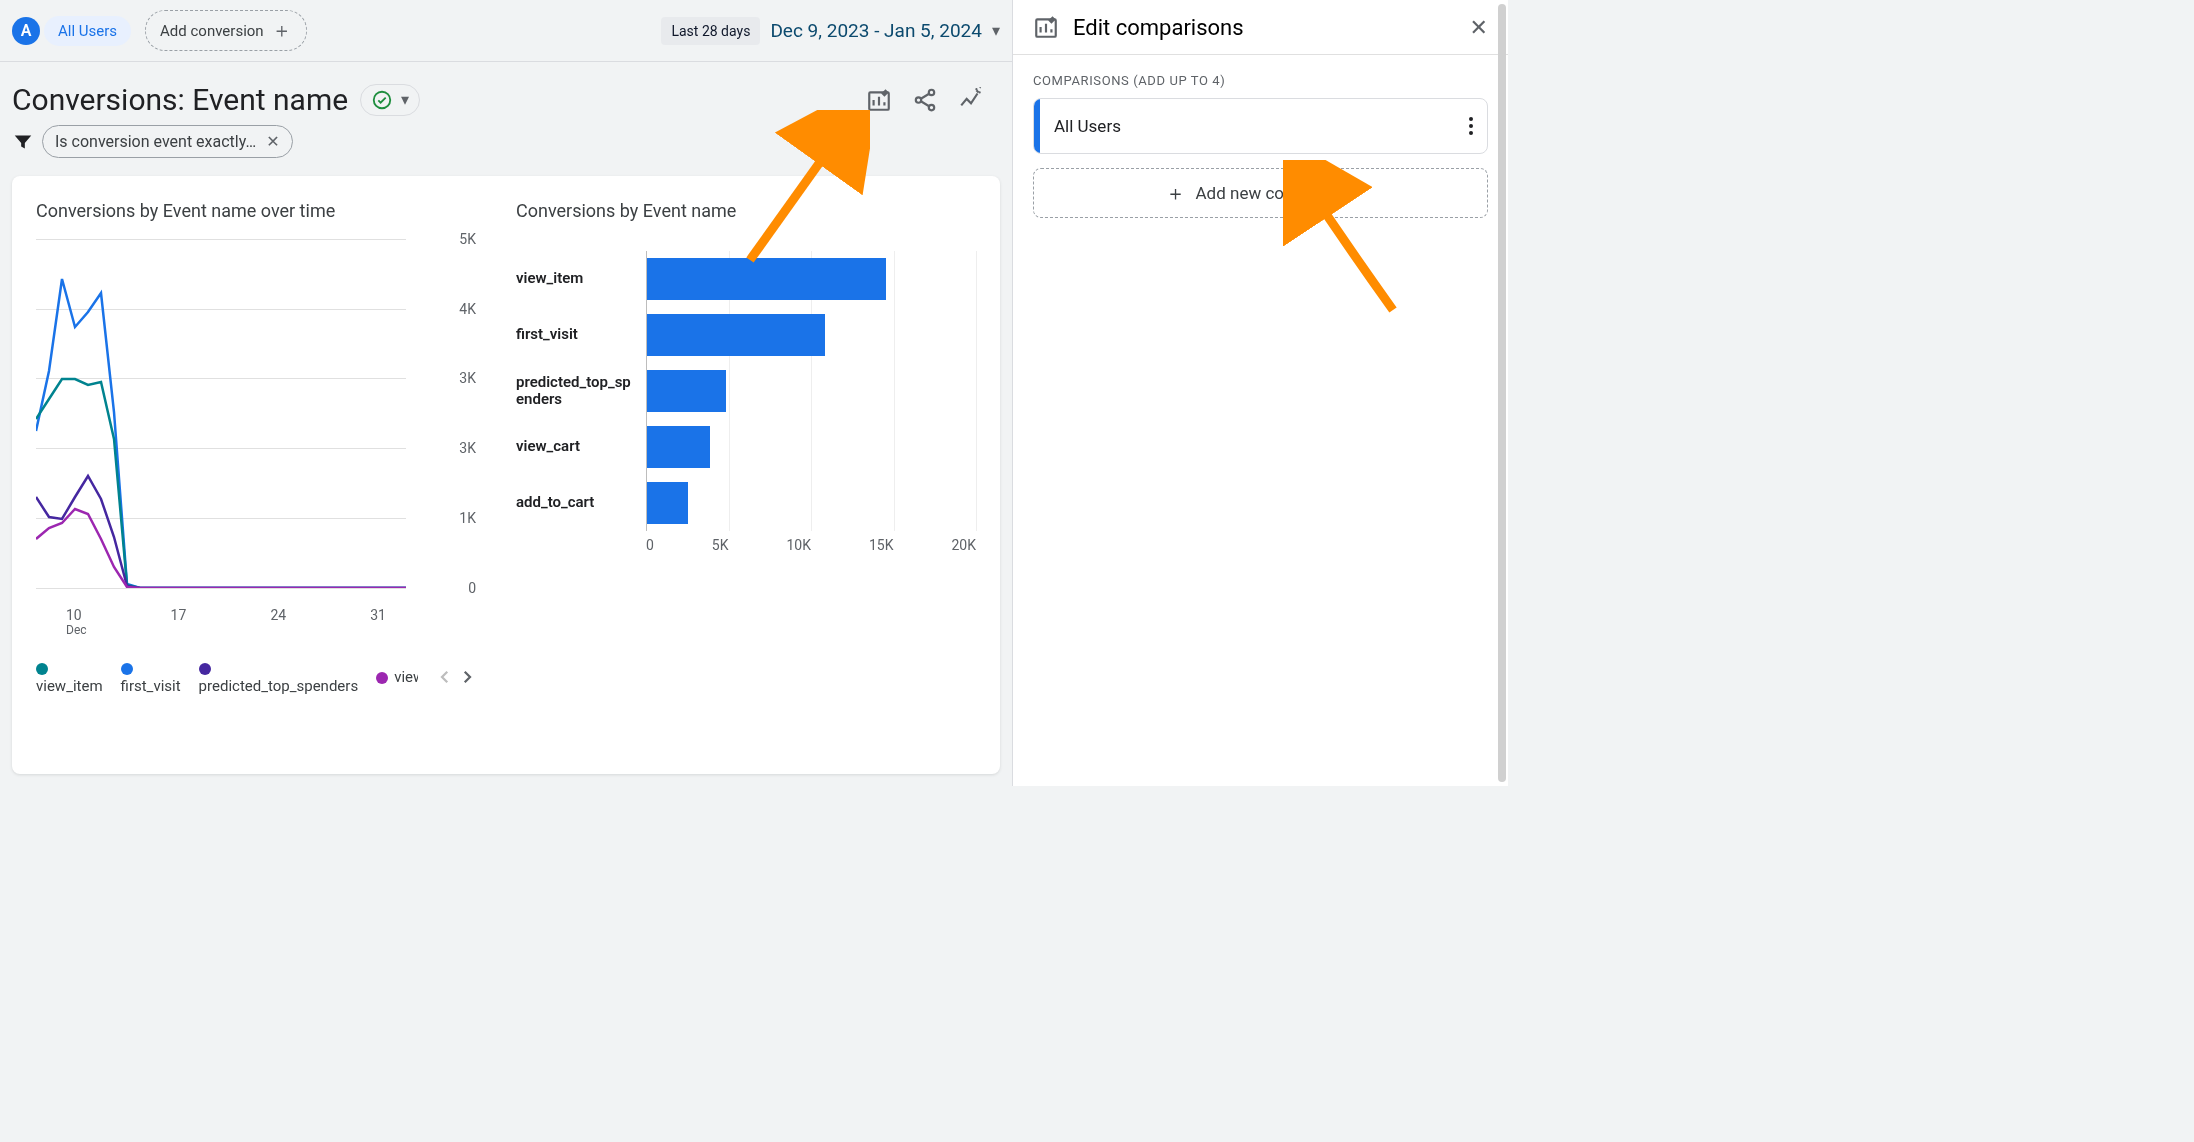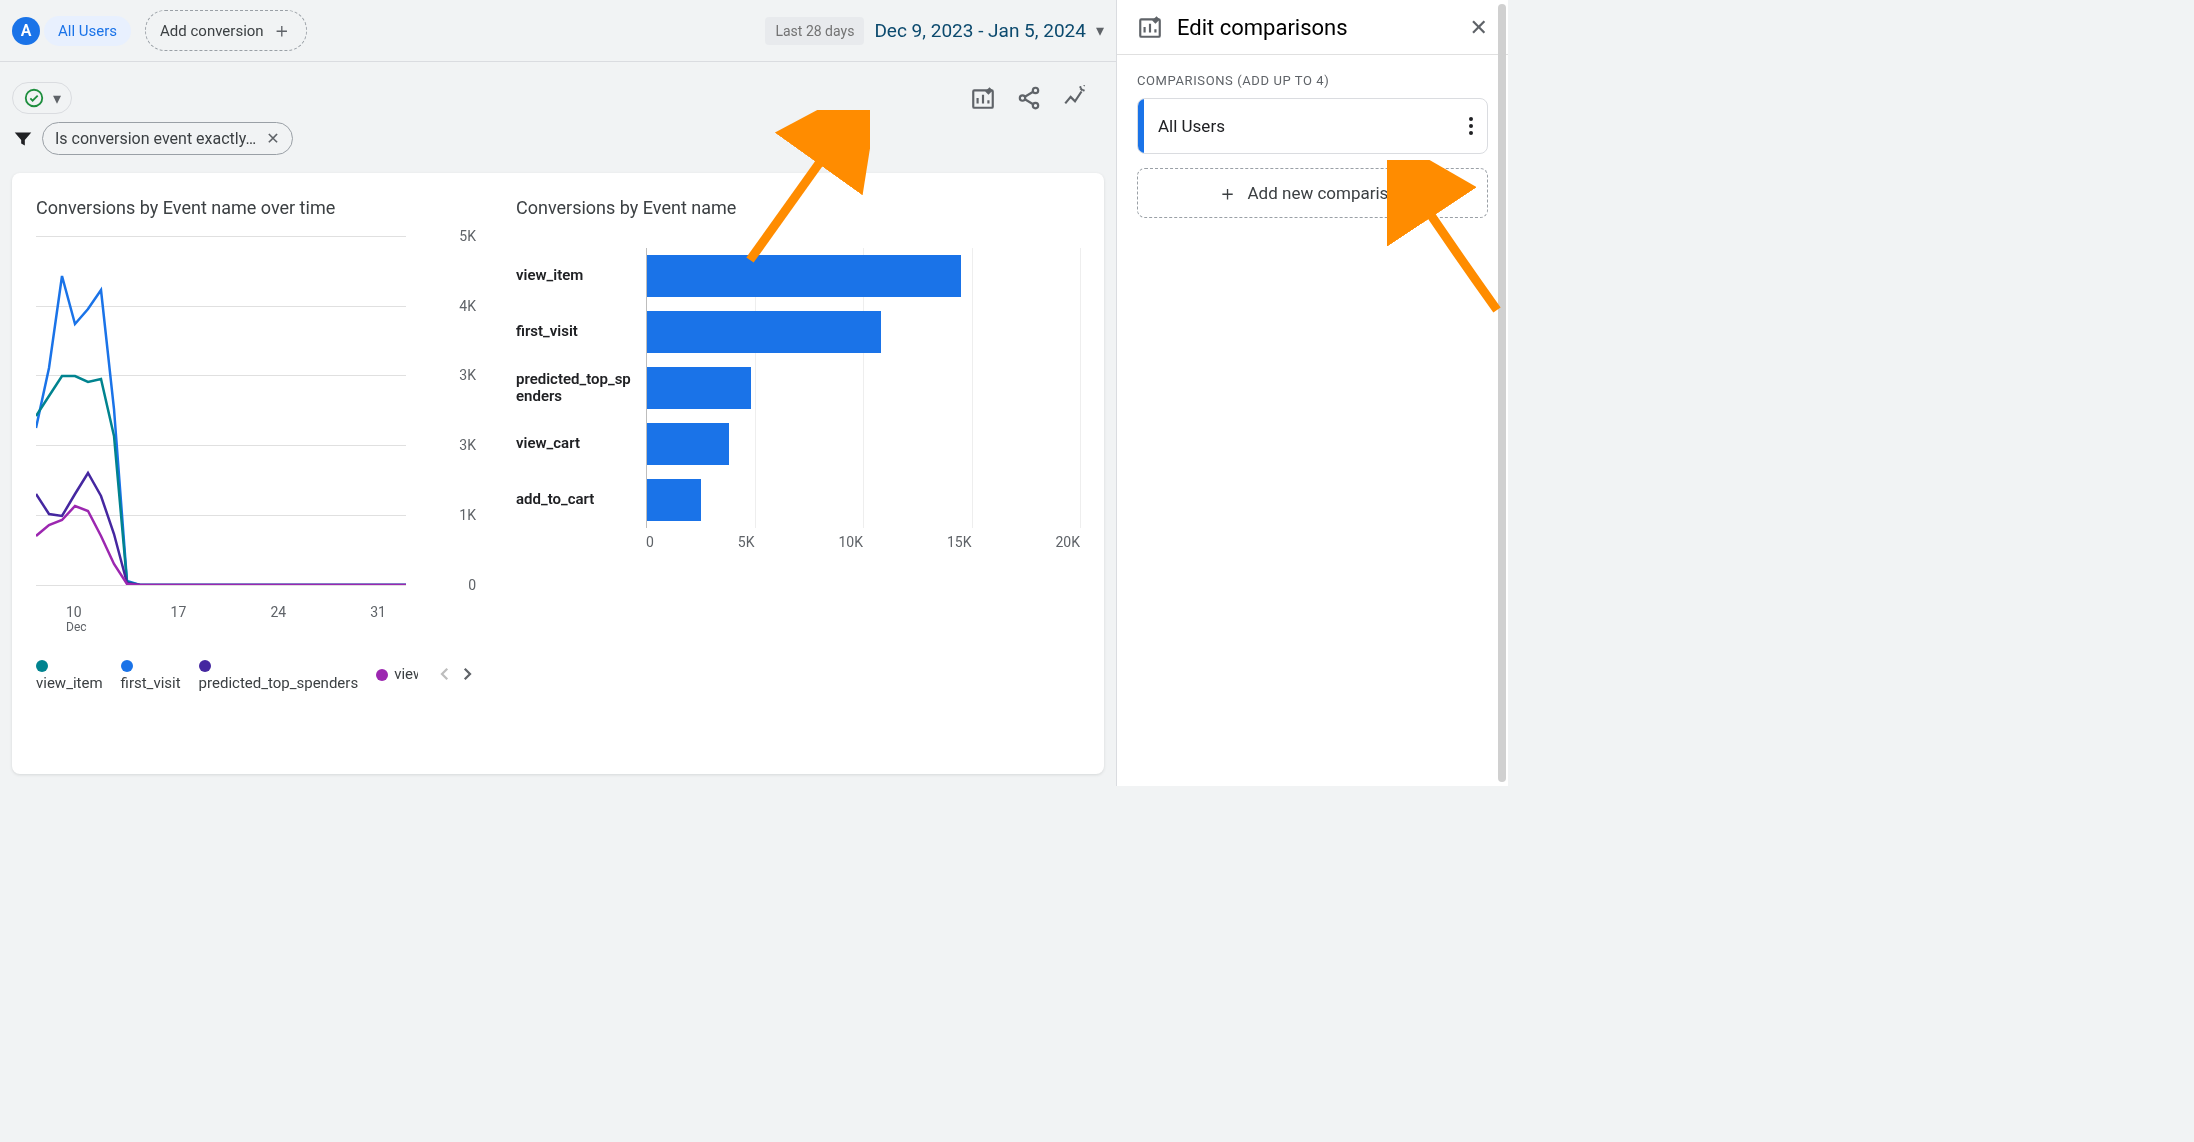--- a/index.html
+++ b/index.html
@@ -42,21 +42,21 @@
     border:1.5px dashed #9aa0a6;
     border-radius:20px;
     padding:6px 14px;
     font-size:15px; color:#3c4043;
     display:flex; align-items:center; gap:8px;
     margin-left:6px;
   }
   .add-comp .plus { font-size:20px; color:#5f6368;}
   .spacer { flex:1; }
   .date-range { display:flex; align-items:center; gap:10px; color:#3c4043;}
-  .date-label { background:#e8eaed; padding:6px 10px; border-radius:4px; font-size:14px; color:#737373;}
+  .date-label { background:#e8eaed; padding:6px 10px; border-radius:4px; font-size:14px; color:#0f172a;}
   .date-value { font-size:19px; color:#0c4a6e;}
   .caret-down { color:#5f6368; }
 
   .title-row {
     display:flex; align-items:center; gap:12px;
     padding:20px 12px 8px 12px;
   }
   .title-row h1 {
     margin:0; font-weight:400; font-size:30px; color:#202124;
   }
@@ -110,21 +110,21 @@
   
   .barwrap { position:relative; }
   .bar-row { display:flex; align-items:center; height:56px; }
   .bar-label { width:130px; font-size:15px; font-weight:600; color:#202124; text-align:left; padding-right:8px; line-height:1.15; word-break:break-word;}
   .bar-track { flex:1; position:relative; height:42px; border-left:1px solid #bdbdbd;}
   .bar-fill { position:absolute; left:0; top:0; bottom:0; background:#1a73e8;}
   .bar-xaxis { display:flex; margin-left:130px; font-size:14px; color:#5f6368; justify-content:space-between;}
 
   
   .side {
-    width:392px; background:#fff; border-left:1px solid #dadce0;
+    width:496px; background:#fff; border-left:1px solid #dadce0;
     display:flex; flex-direction:column;
     position:relative;
   }
   .side-scroll{ position:absolute; right:2px; top:4px; bottom:4px; width:8px; background:#d0d0d0; border-radius:4px;}
   .side-header {
     display:flex; align-items:center; gap:14px; padding:14px 20px; border-bottom:1px solid #e0e0e0;
     font-size:22px; color:#000;
   }
   .side-header .close { margin-left:auto; color:#5f6368; }
   .side-body { padding:18px 20px; }
@@ -164,20 +164,21 @@
     </div>
     <div class="spacer"></div>
     <div class="date-range">
       <span class="date-label">Last 28 days</span>
       <span class="date-value">Dec 9, 2023 - Jan 5, 2024</span>
       <span class="caret-down">▾</span>
     </div>
   </div>
 
   <div class="title-row">
+    <h1>Conversions: Event name</h1>
     <div class="verify-pill">
       <svg width="22" height="22" viewBox="0 0 24 24" fill="none" stroke="#1e8e3e" stroke-width="2">
           <circle cx="12" cy="12" r="9"></circle>
           <path d="M8 12.5l2.5 2.5L16 9.5"></path>
         </svg>
       <span style="color:#5f6368">▾</span>
     </div>
     <div class="title-actions">
       <svg width="26" height="26" viewBox="0 0 24 24" fill="none" stroke="#5f6368" stroke-width="2">
           <rect x="3" y="5" width="18" height="16" rx="1"></rect>

